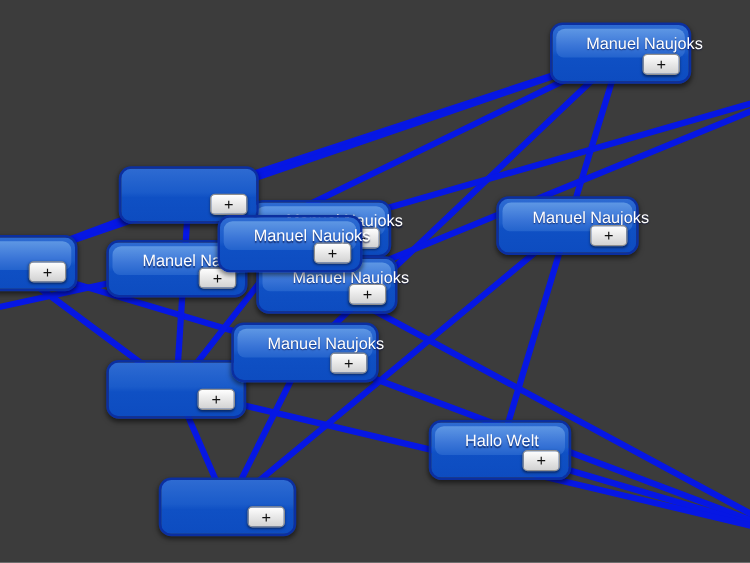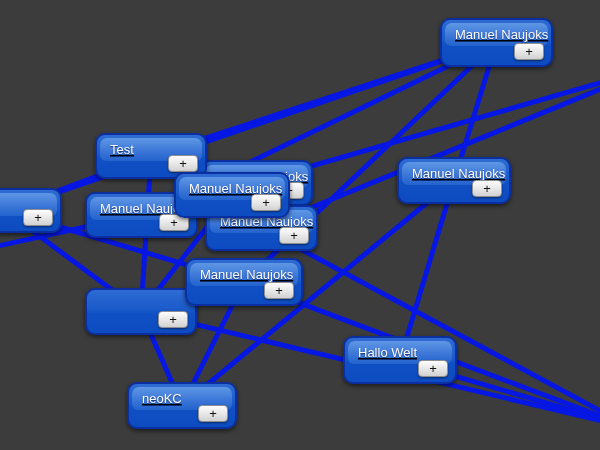--- a/index.html
+++ b/index.html
@@ -16,23 +16,22 @@
     border:2px solid #0b2fa0;
     background:linear-gradient(180deg,#2e6bd2 0%,#1a5bca 45%,#0f50c4 55%,#0d4cc0 100%);
     box-shadow:0 2px 4px rgba(0,0,0,0.55);
     box-sizing:border-box;
     cursor:move;
   }
   .node-header{
     margin:3px 3px 0 3px;
     border-radius:7px 7px 6px 6px;
     background:linear-gradient(180deg,#5e97e4 0%,#3a75d7 60%,#2363cd 100%);
-    padding:4px 10px 3px 10px;
+    padding:4px 10px 3px 24px;
     min-height:16px;
-    text-decoration:underline;
   }
   .node-label{
     color:#ffffff;
     font-size:13px;
     line-height:16px;
     text-shadow:0 1px 1px rgba(0,10,60,0.65);
     white-space:nowrap;
     display:block;
   }
   .plus-btn{
@@ -85,23 +84,20 @@
       </div>
       <button class="plus-btn">+</button>
     </div>
     <div class="node" style="left: 205px; top: 205px; width: 113px; height: 46px;">
       <div class="node-header">
         <span class="node-label">Manuel Naujoks</span>
       </div>
       <button class="plus-btn">+</button>
     </div>
     <div class="node" style="left: 95px; top: 133px; width: 112px; height: 46px;">
-      <div class="node-header">
-        <span class="node-label">Test</span>
-      </div>
       <button class="plus-btn">+</button>
     </div>
     <div class="node" style="left: 85px; top: 192px; width: 113px; height: 46px;">
       <div class="node-header">
         <span class="node-label">Manuel Naujoks</span>
       </div>
       <button class="plus-btn">+</button>
     </div>
     <div class="node" style="left: 174px; top: 172px; width: 116px; height: 46px;">
       <div class="node-header">
@@ -130,23 +126,20 @@
       </div>
       <button class="plus-btn">+</button>
     </div>
     <div class="node" style="left: 343px; top: 336px; width: 114px; height: 48px;">
       <div class="node-header">
         <span class="node-label">Hallo Welt</span>
       </div>
       <button class="plus-btn">+</button>
     </div>
     <div class="node" style="left: 127px; top: 382px; width: 110px; height: 47px;">
-      <div class="node-header">
-        <span class="node-label">neoKC</span>
-      </div>
       <button class="plus-btn">+</button>
     </div>
     <div class="node" style="left: 440px; top: 18px; width: 113px; height: 49px;">
       <div class="node-header">
         <span class="node-label">Manuel Naujoks</span>
       </div>
       <button class="plus-btn">+</button>
     </div>
   </div>
 

